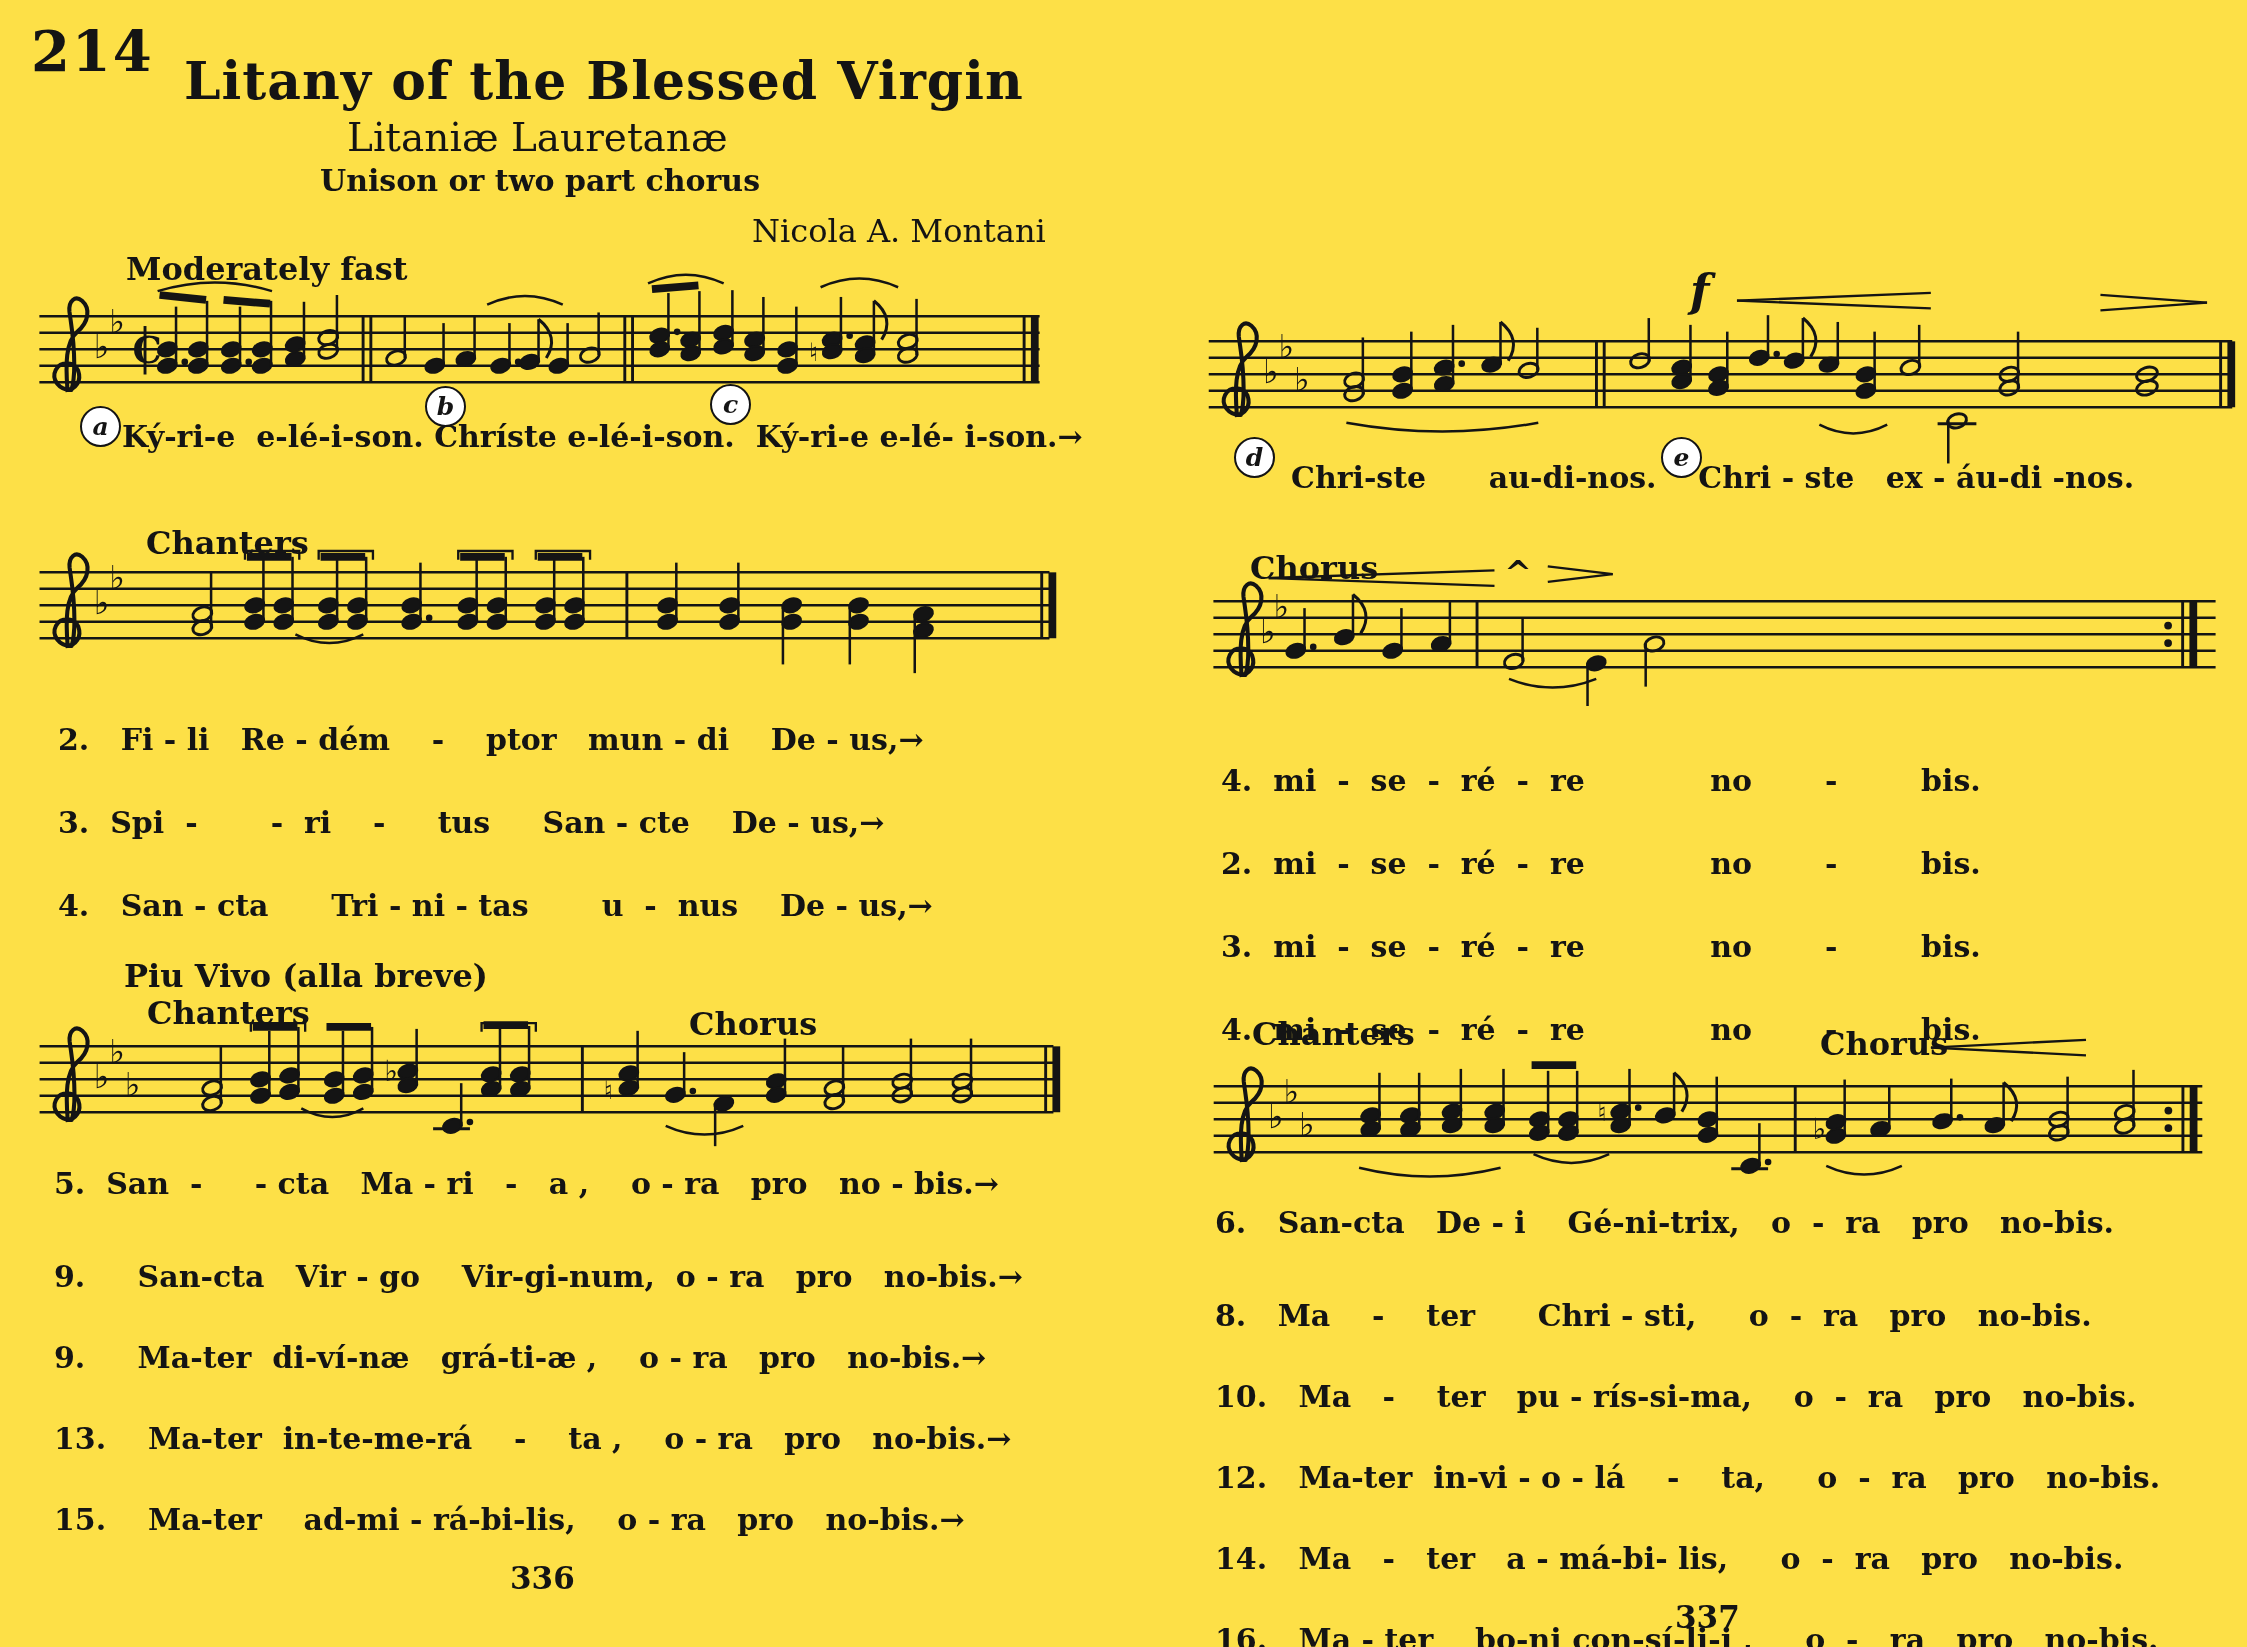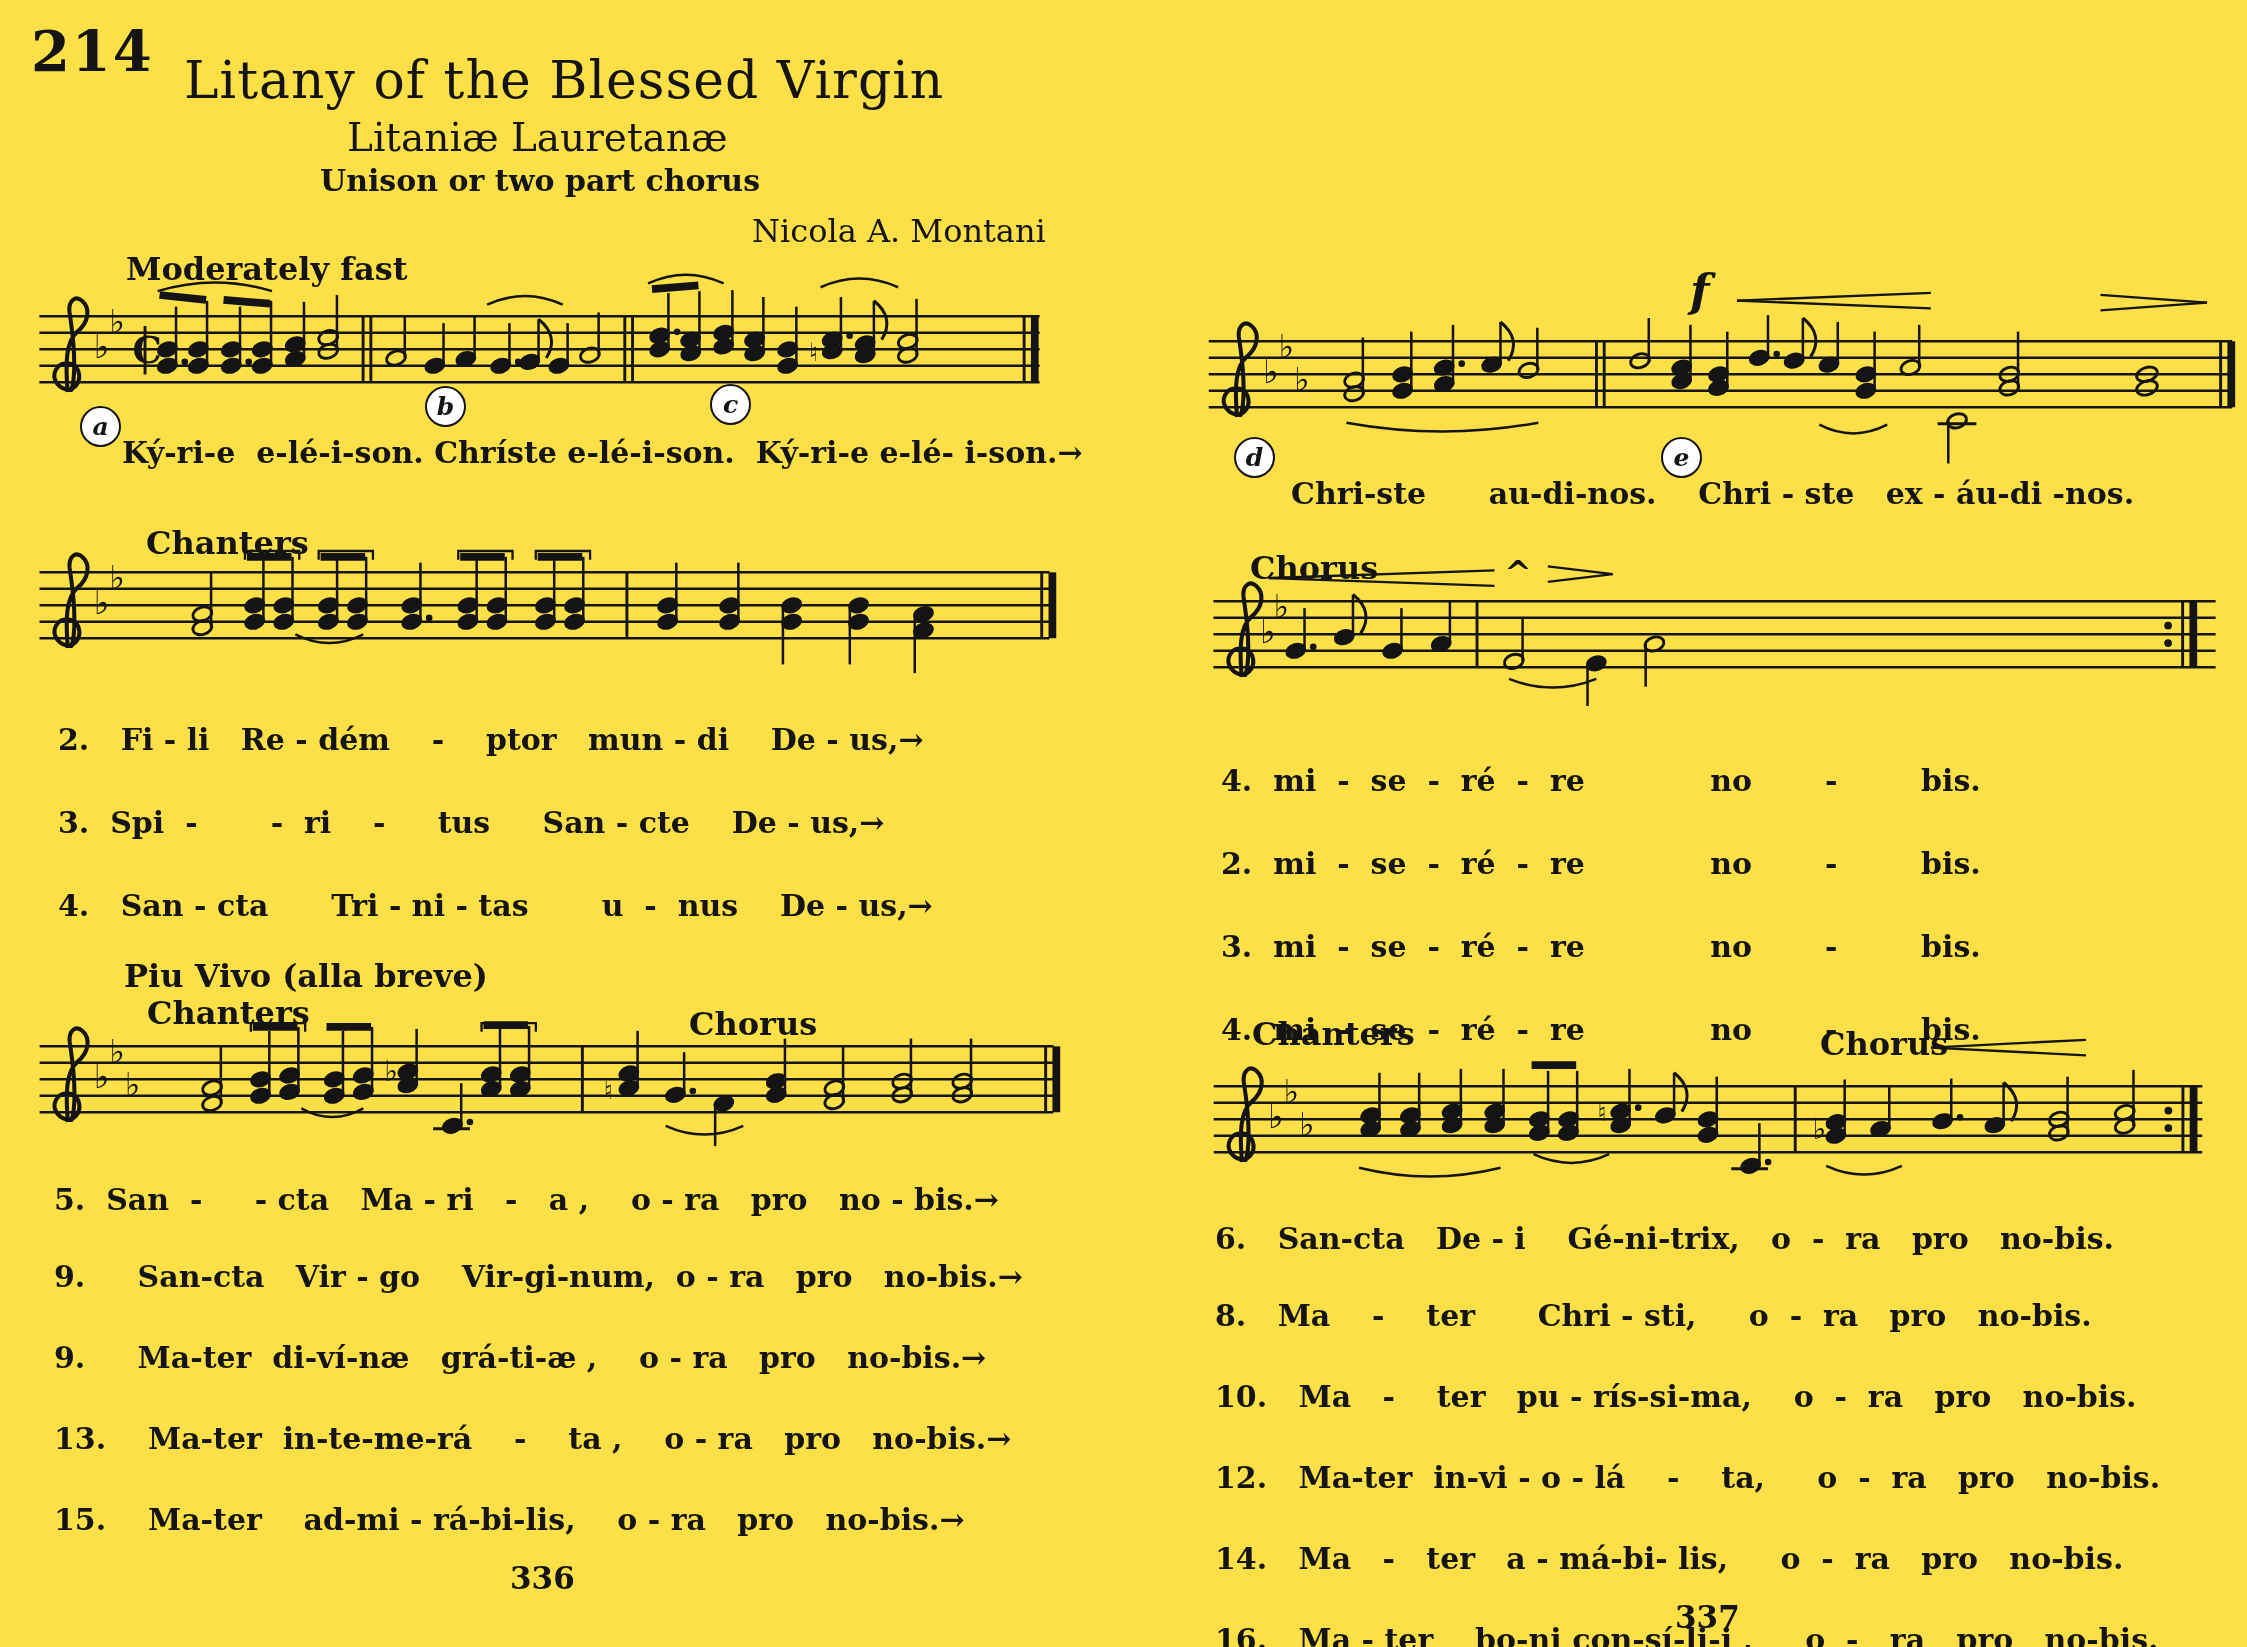--- a/index.html
+++ b/index.html
@@ -1,26 +1,26 @@
 <!DOCTYPE html>
 <html><head>
 <meta charset="utf-8">
 <style>
   html,body{margin:0;padding:0;background:#e8e8e8;}
   .page{position:relative;width:2247px;height:1648px;background:#fde047;color:#141414;
         font-family:"DejaVu Serif",serif;overflow:hidden;}
   .abs{position:absolute;white-space:pre;}
   .hymnnum{font-size:56px;font-weight:bold;letter-spacing:1.9px;}
-  .title{font-size:52px;font-weight:normal;letter-spacing:1px;}
+  .title{font-size:52px;font-weight:bold;letter-spacing:1px;}
   .subtitle{font-size:39px;}
   .scoring{font-size:30px;font-weight:bold;}
   .composer{font-size:32px;}
   .tempo{font-size:32px;font-weight:bold;}
   .label{font-size:32px;font-weight:bold;}
-  .lyric{font-size:30px;font-weight:bold;margin-top:16px;}
+  .lyric{font-size:30px;font-weight:bold;}
   .dyn{font-size:45px;font-weight:bold;font-style:italic;}
   .pgnum{font-size:31px;font-weight:bold;}
   .verses div{white-space:pre;font-size:30px;font-weight:bold;}
   .vb2 div{line-height:45px;}
   .vb3 div{line-height:43px;}
   .mark{position:absolute;width:37px;height:37px;border:2.9px solid #141414;border-radius:50%;
         display:flex;align-items:center;justify-content:center;
         font:italic bold 25px "DejaVu Serif",serif;background:#fff;z-index:3;}
   .staffbox{position:absolute;}
   .staffbox svg{overflow:visible;display:block;}

